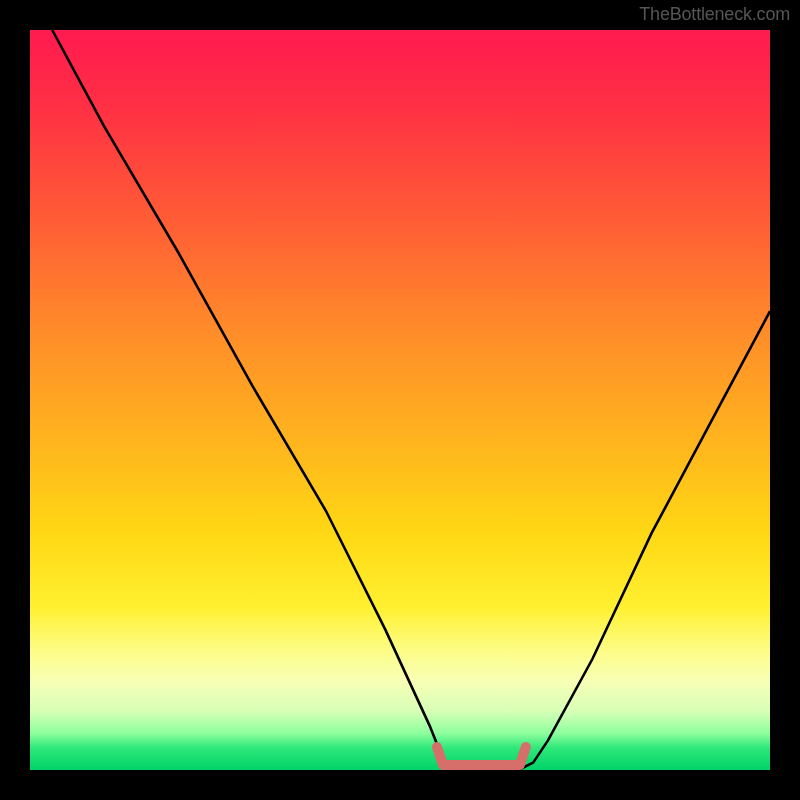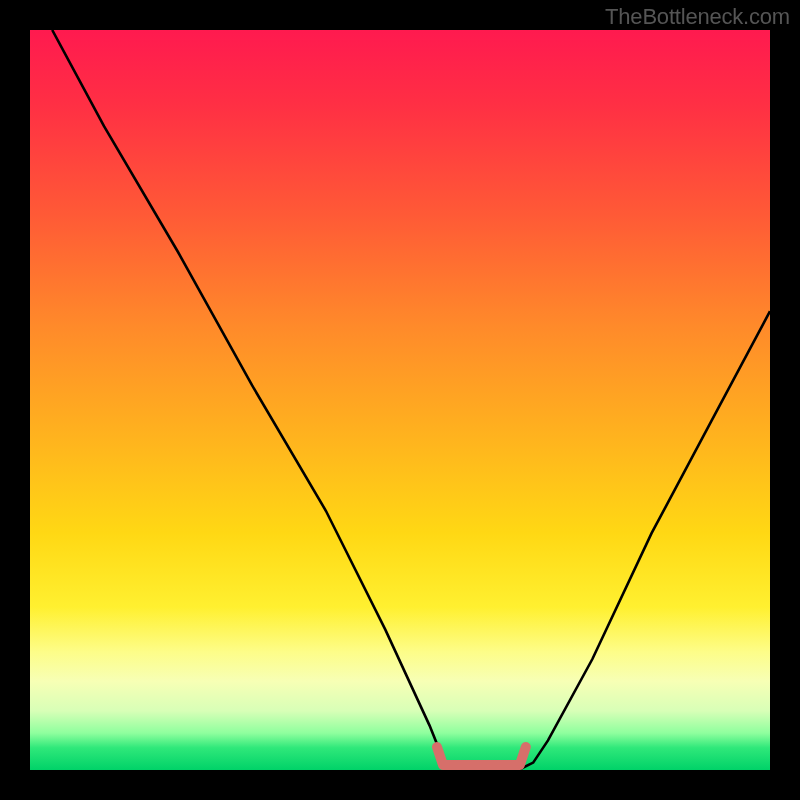--- a/index.html
+++ b/index.html
@@ -56,21 +56,21 @@
     position: absolute;
     inset: 0;
     width: 740px;
     height: 740px;
   }
   .watermark {
     position: absolute;
     top: 4px;
     right: 10px;
     color: #555;
-    font-size: 22px;
+    font-size: 18px;
     font-weight: 500;
     letter-spacing: -0.2px;
   }
 </style>
 </head>
 <body>
 
 <div class="frame">
 
   <div class="plot-area">

